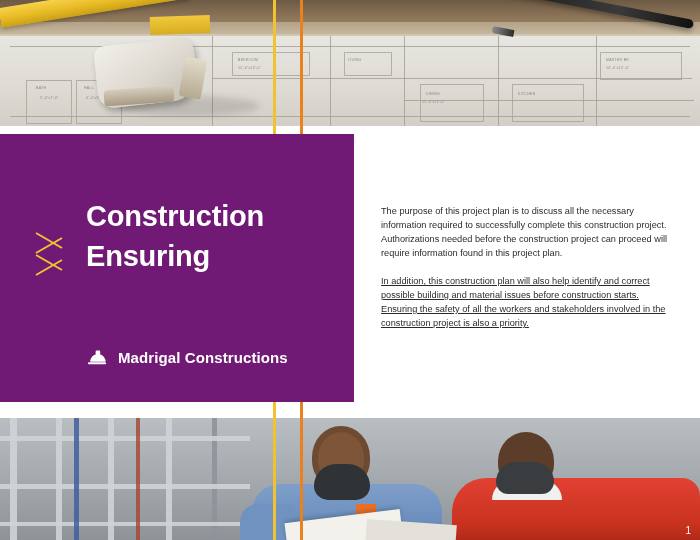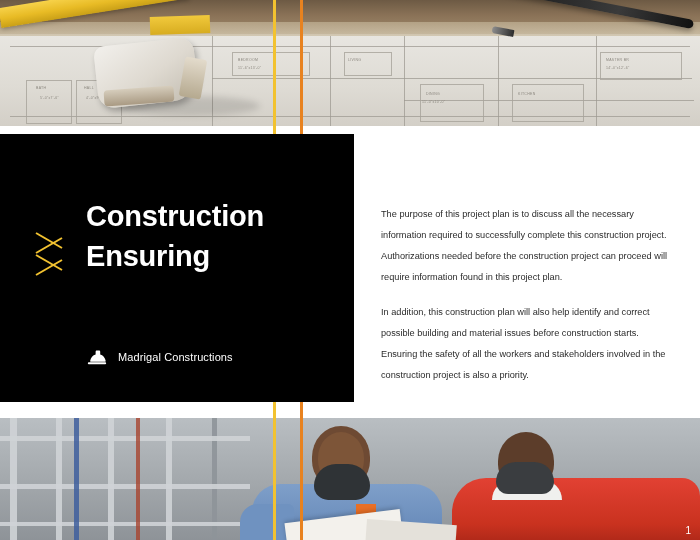--- a/index.html
+++ b/index.html
@@ -318,21 +318,21 @@
     z-index: 4;
   }
 
   
   .blue-panel {
     position: absolute;
     left: 0;
     top: 134px;
     width: 354px;
     height: 268px;
-    background: #000000;
+    background: #701a75;
     z-index: 8;
   }
   .title-block {
     position: absolute;
     left: 86px;
     top: 62px;
     width: 250px;
   }
   .title-line {
     font-size: 29px;
@@ -367,42 +367,42 @@
     display: flex;
     align-items: center;
     gap: 10px;
   }
   .helmet-icon {
     width: 22px;
     height: 22px;
     position: relative;
   }
   .company-name {
-    font-size: 11px;
-    font-weight: normal;
+    font-size: 15px;
+    font-weight: bold;
     color: #ffffff;
     letter-spacing: 0.1px;
   }
 
   
   .body-text {
     position: absolute;
     left: 381px;
     top: 204px;
     width: 290px;
     z-index: 9;
   }
   .body-text p {
     margin: 0 0 14px 0;
     font-size: 9.2px;
-    line-height: 21px;
+    line-height: 14px;
     color: #2b2b2b;
     text-align: left;
   }
-  .body-text p:last-child { margin-bottom: 16px; }
+  .body-text p:last-child { margin-bottom: 16px; text-decoration: underline; }
 
   
   .page-num {
     position: absolute;
     right: 9px;
     bottom: 4px;
     font-size: 10px;
     color: #ffffff;
     z-index: 12;
   }

